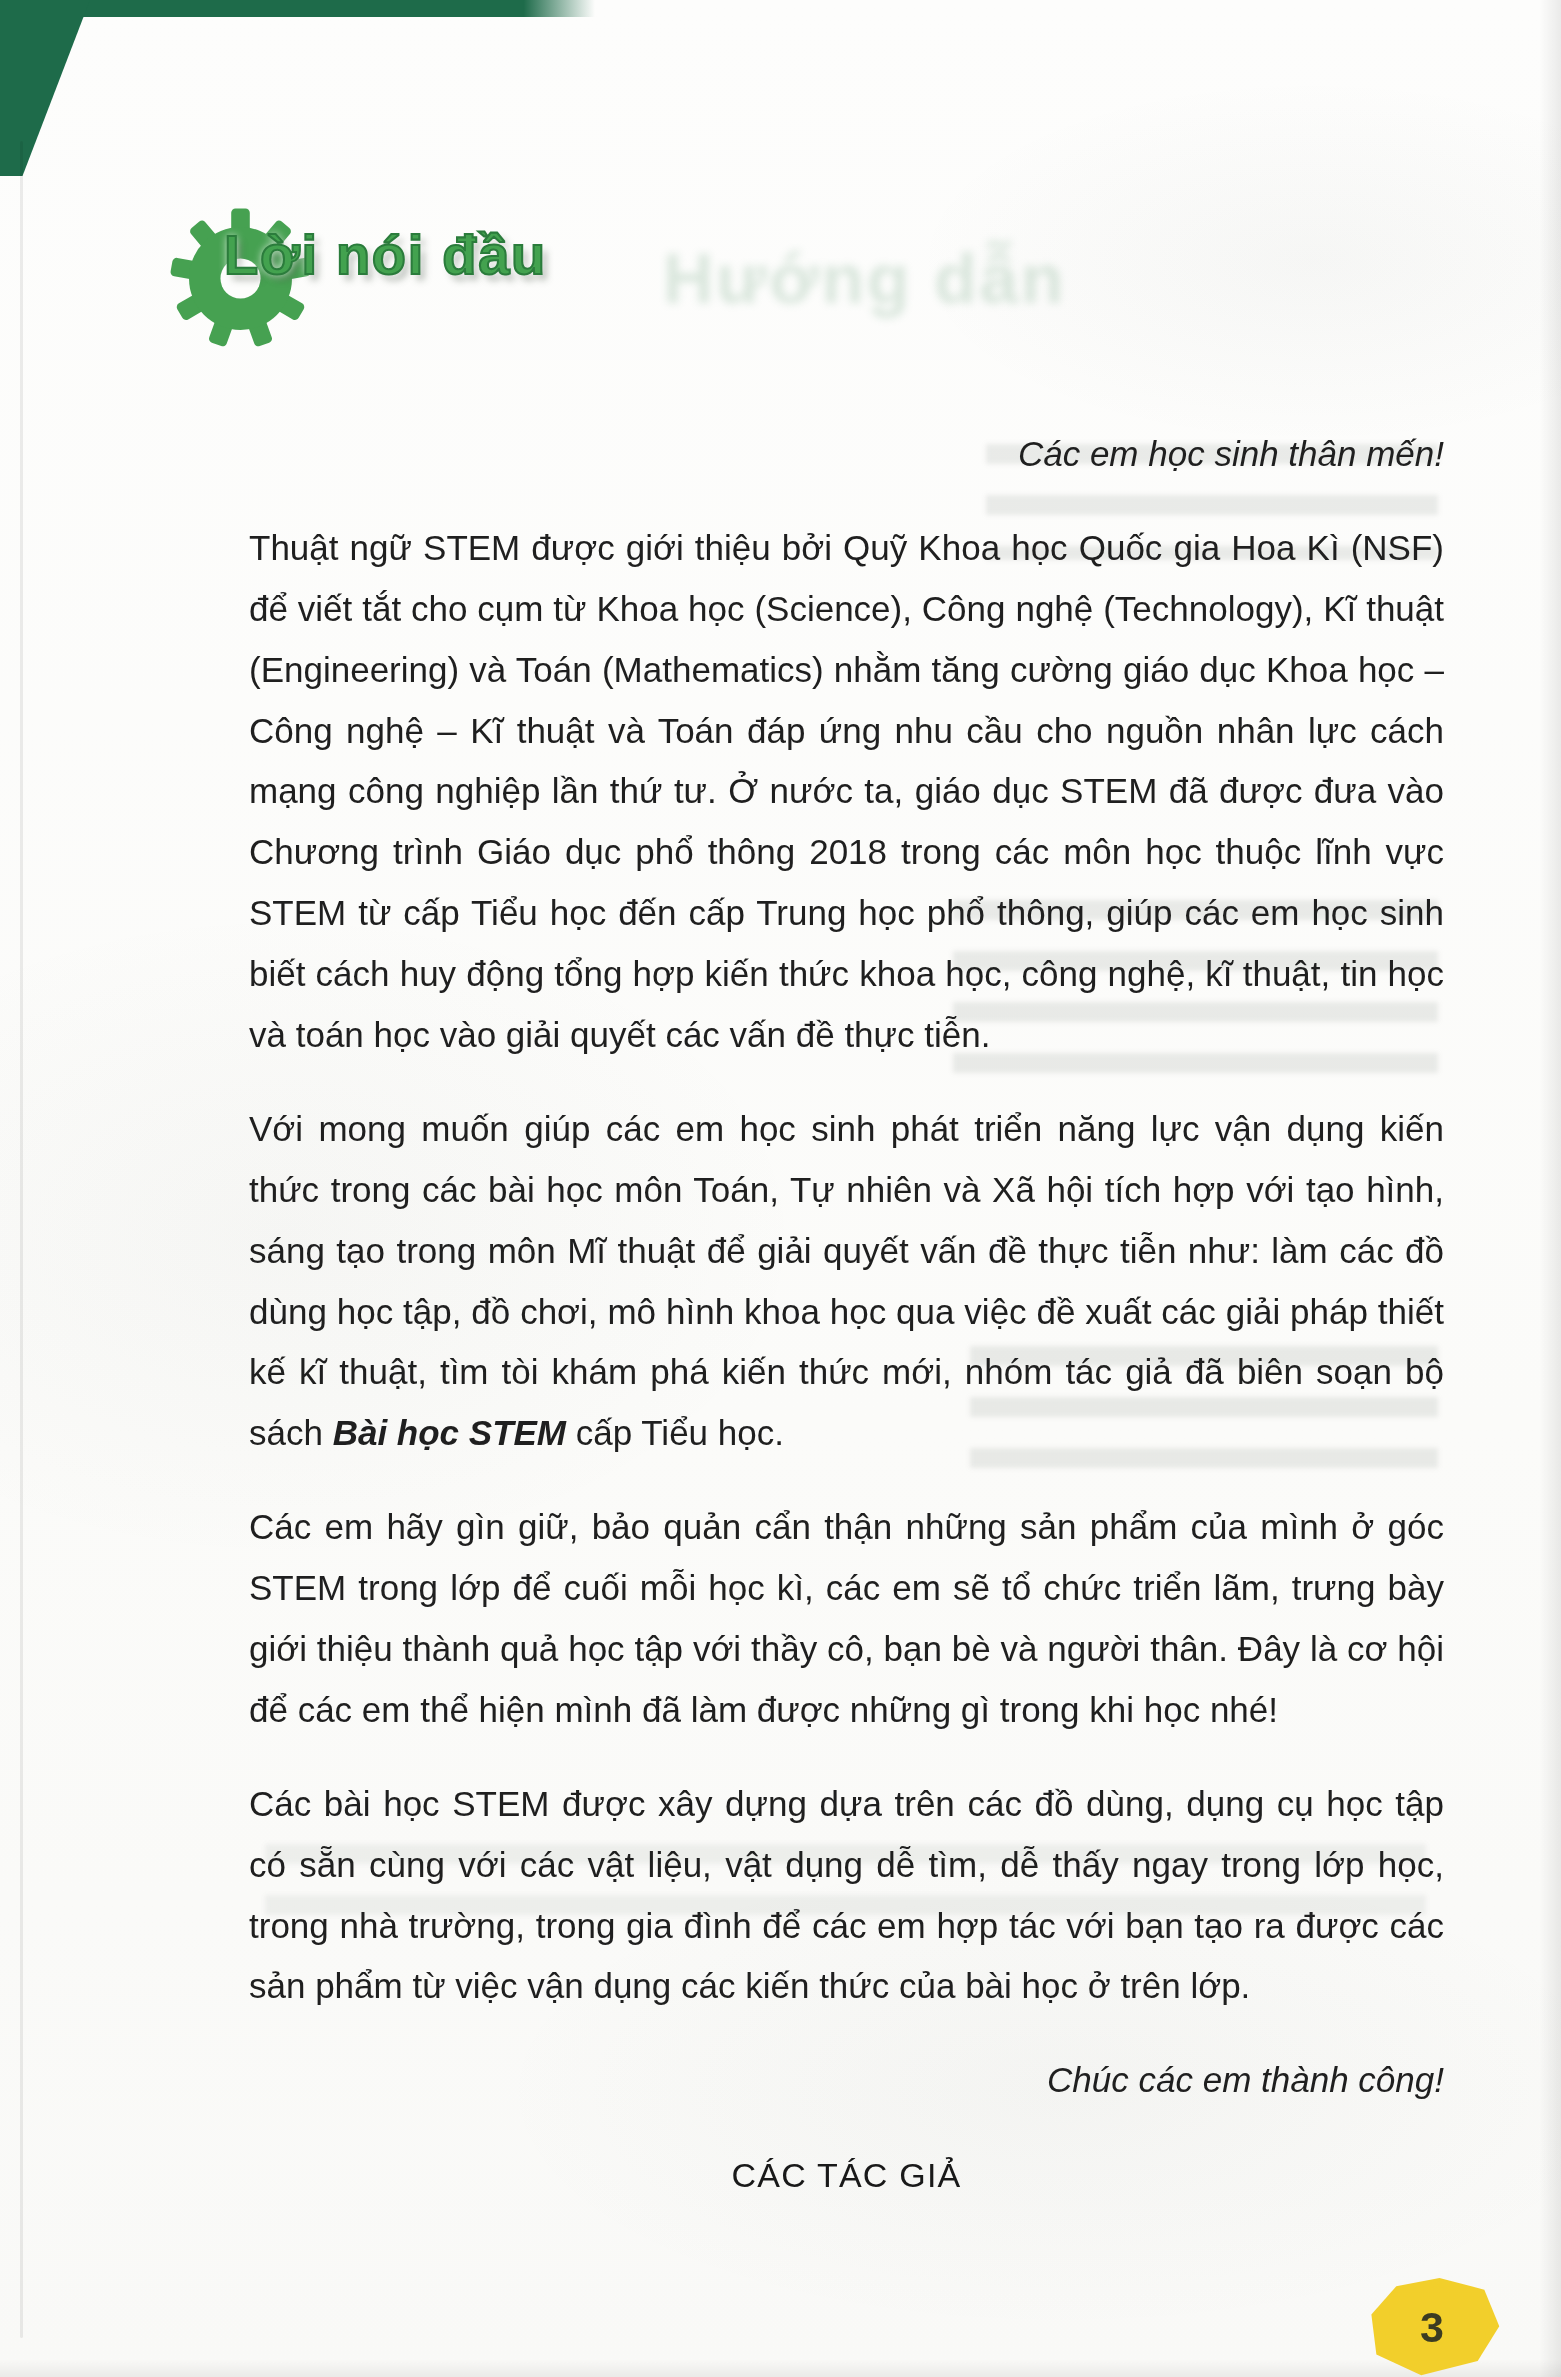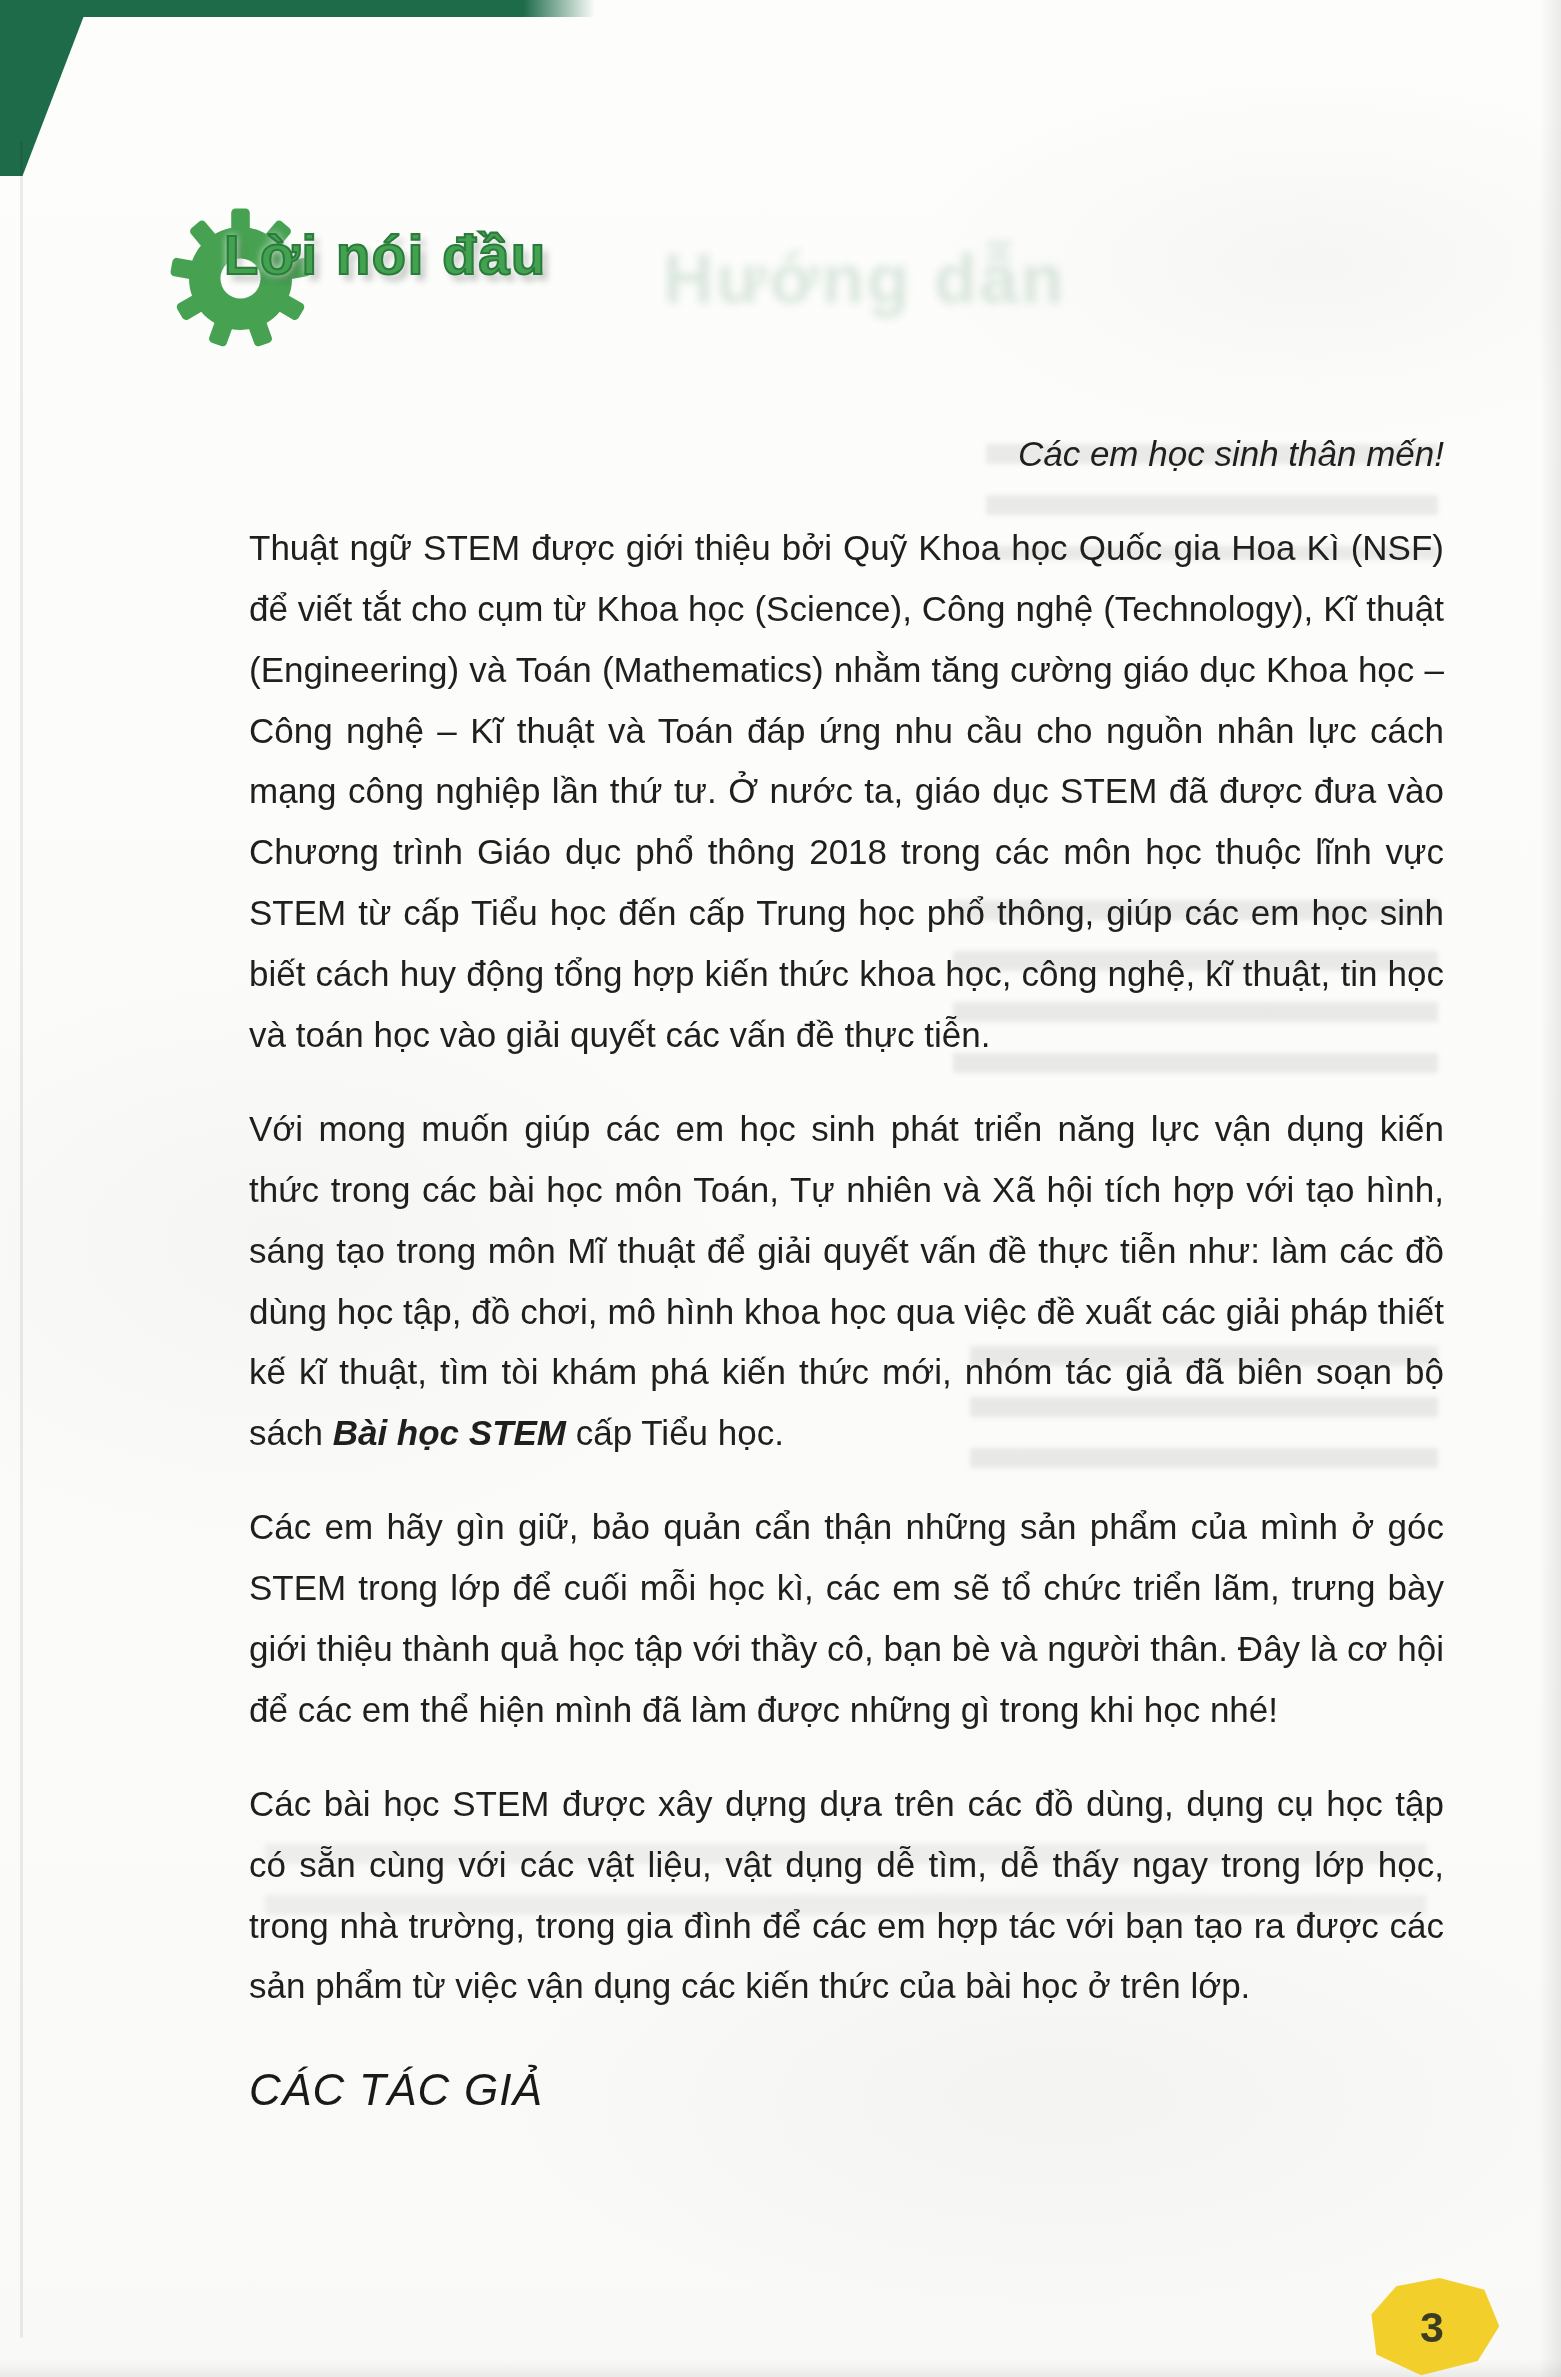--- a/index.html
+++ b/index.html
@@ -130,26 +130,25 @@
   .greeting, .closing {
     font-style: italic;
     text-align: right;
   }
   .closing { margin-top: 8.3px; }
   .bold-italic {
     font-weight: bold;
     font-style: italic;
   }
   .signature {
-    text-align: left;
-    font-size: 44px;
+    text-align: center;
+    font-size: 34px;
     letter-spacing: 1.2px;
     color: #191919;
     margin-top: 35px;
-    font-style: italic;
   }
 
   
   .page-badge {
     position: absolute;
     left: 1363px; top: 2278px;
     width: 138px; height: 98px;
     z-index: 5;
   }
   .page-badge svg {
@@ -208,20 +207,21 @@
     </svg>
     <div class="page-title">Lời nói đầu</div>
   </div>
 
   <div class="content">
     <p class="greeting">Các em học sinh thân mến!</p>
     <p>Thuật ngữ STEM được giới thiệu bởi Quỹ Khoa học Quốc gia Hoa Kì (NSF) để viết tắt cho cụm từ Khoa học (Science), Công nghệ (Technology), Kĩ thuật (Engineering) và Toán (Mathematics) nhằm tăng cường giáo dục Khoa học – Công nghệ – Kĩ thuật và Toán đáp ứng nhu cầu cho nguồn nhân lực cách mạng công nghiệp lần thứ tư. Ở nước ta, giáo dục STEM đã được đưa vào Chương trình Giáo dục phổ thông 2018 trong các môn học thuộc lĩnh vực STEM từ cấp Tiểu học đến cấp Trung học phổ thông, giúp các em học sinh biết cách huy động tổng hợp kiến thức khoa học, công nghệ, kĩ thuật, tin học và toán học vào giải quyết các vấn đề thực tiễn.</p>
     <p><span>Với mong muốn giúp các em học sinh phát triển năng lực vận dụng kiến thức trong các bài học môn Toán, Tự nhiên và Xã hội tích hợp với tạo hình, sáng tạo trong môn Mĩ thuật để giải quyết vấn đề thực tiễn như: làm các đồ dùng học tập, đồ chơi, mô hình khoa học qua việc đề xuất các giải pháp thiết kế kĩ thuật, tìm tòi khám phá kiến thức mới, nhóm tác giả đã biên soạn bộ sách </span><span class="bold-italic">Bài học STEM</span><span> cấp Tiểu học.</span></p>
     <p>Các em hãy gìn giữ, bảo quản cẩn thận những sản phẩm của mình ở góc STEM trong lớp để cuối mỗi học kì, các em sẽ tổ chức triển lãm, trưng bày giới thiệu thành quả học tập với thầy cô, bạn bè và người thân. Đây là cơ hội để các em thể hiện mình đã làm được những gì trong khi học nhé!</p>
     <p>Các bài học STEM được xây dựng dựa trên các đồ dùng, dụng cụ học tập có sẵn cùng với các vật liệu, vật dụng dễ tìm, dễ thấy ngay trong lớp học, trong nhà trường, trong gia đình để các em hợp tác với bạn tạo ra được các sản phẩm từ việc vận dụng các kiến thức của bài học ở trên lớp.</p>
+    <p class="closing">Chúc các em thành công!</p>
     <div class="signature">CÁC TÁC GIẢ</div>
   </div>
 
   <div class="page-badge">
     <svg viewBox="0 0 166 118" aria-hidden="true">
       <polygon points="10,44 40,10 92,0 146,14 164,58 138,100 70,117 16,92" fill="#f2cf2b"></polygon>
     </svg>
     <div class="page-number">3</div>
   </div>
 

